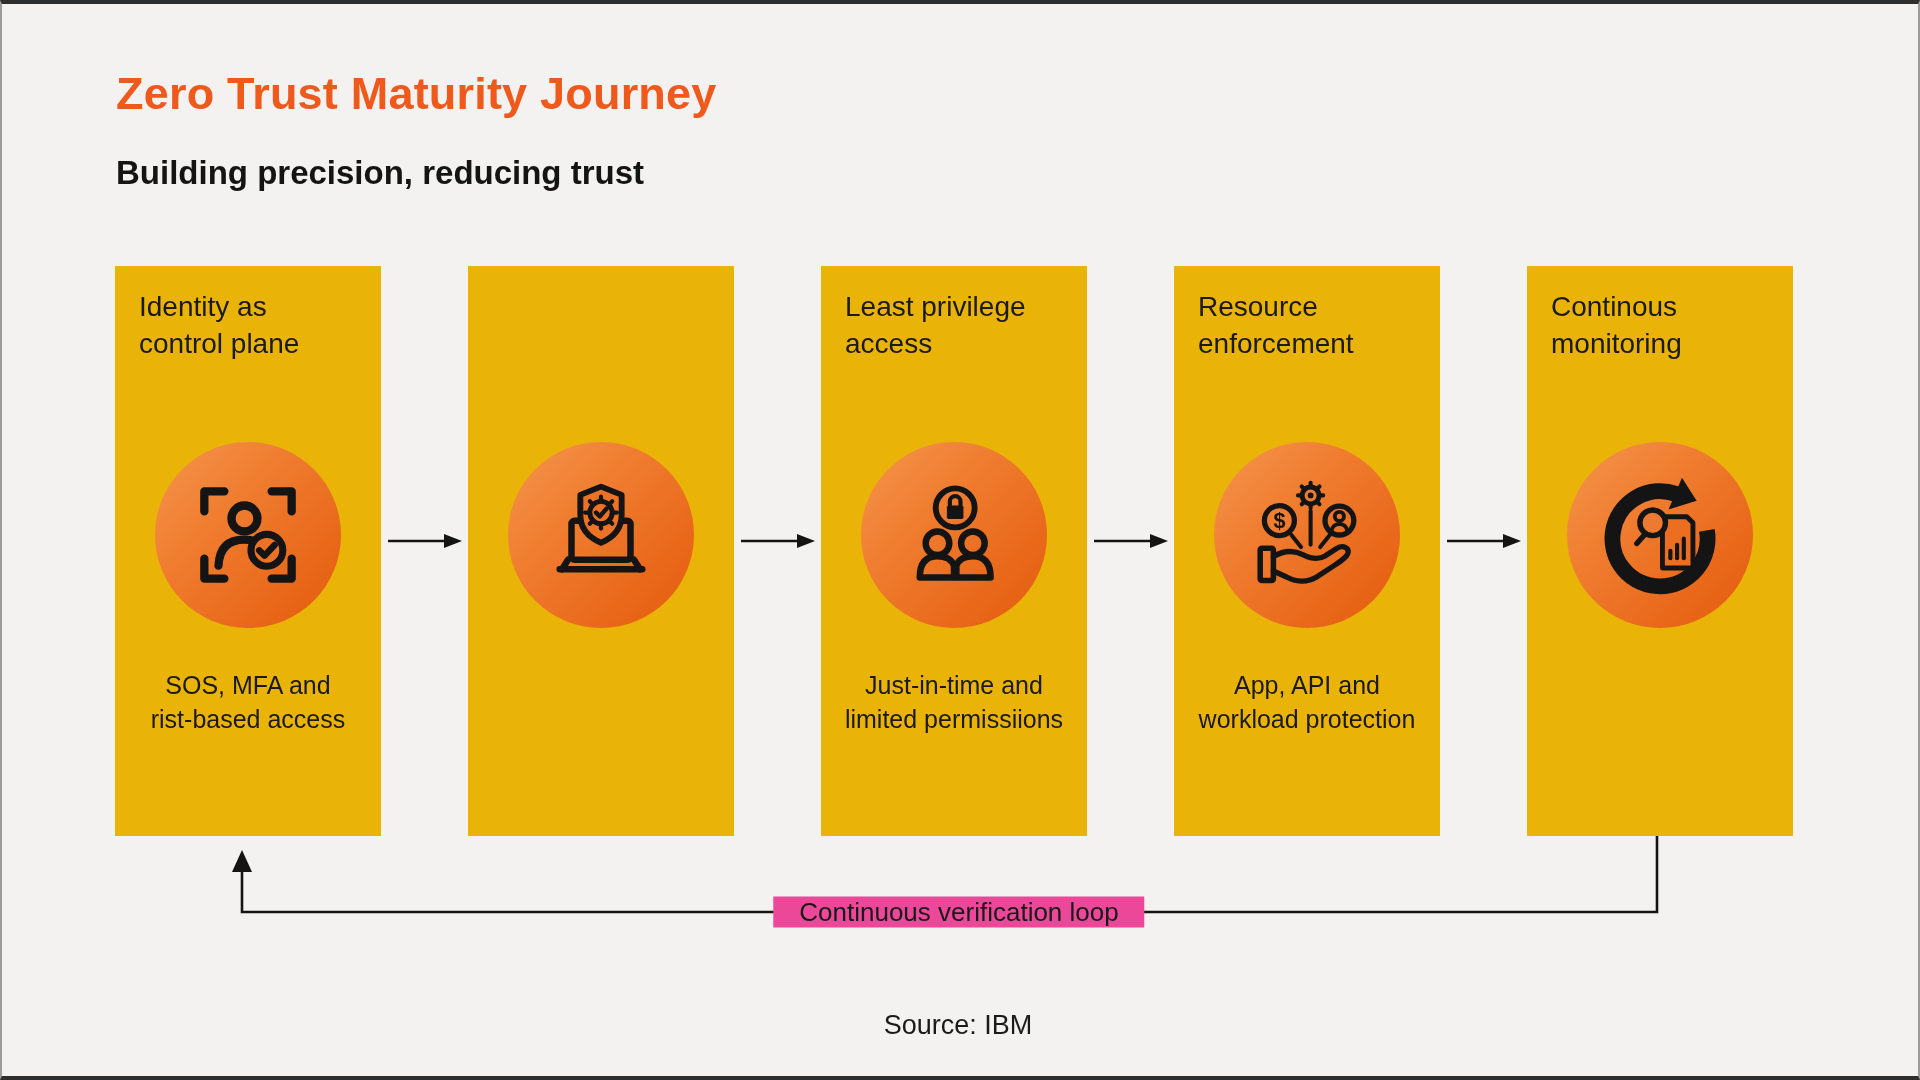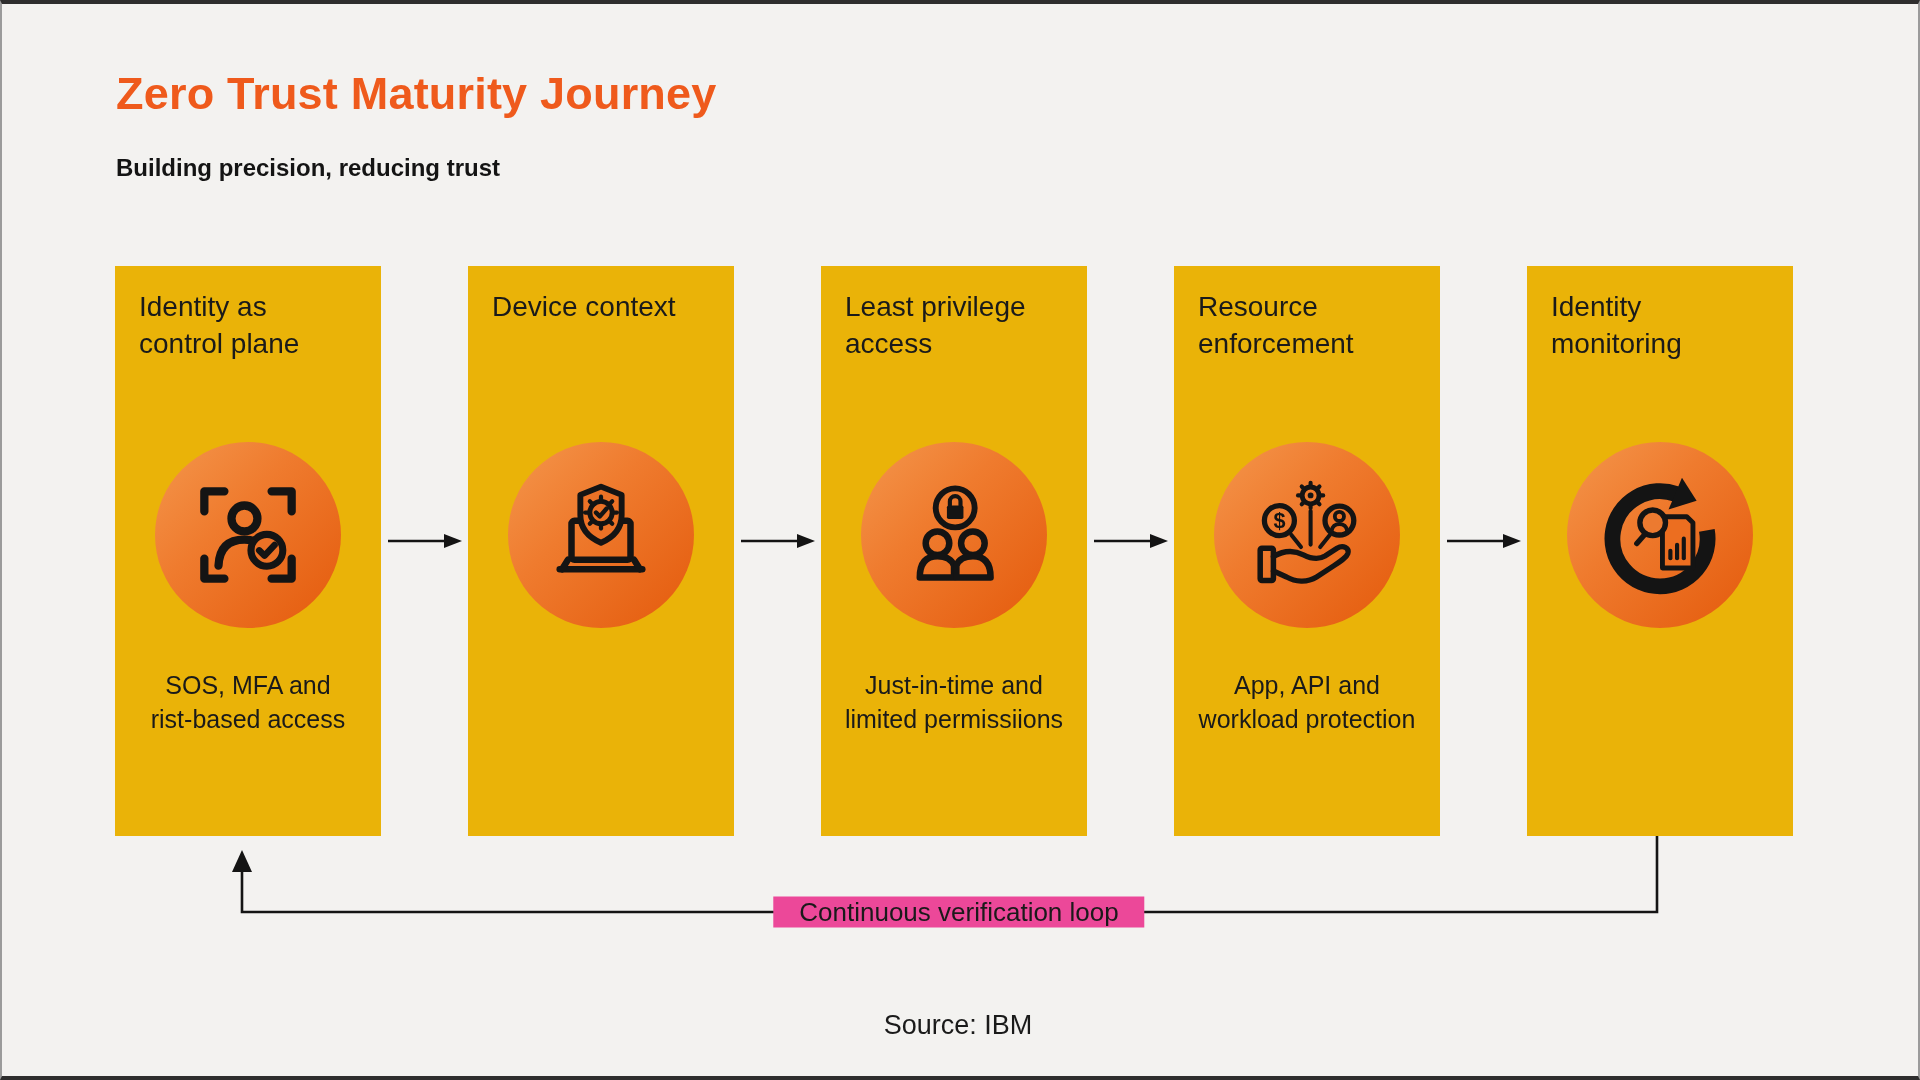--- a/index.html
+++ b/index.html
@@ -14,21 +14,21 @@
     overflow:hidden;
     padding-left:32px;
   }
 
   .title {
     position:absolute; left:114px; top:64px;
     font-size:45px; font-weight:700; color:#EF5A1C; letter-spacing:0.2px;
   }
   .subtitle {
     position:absolute; left:114px; top:150px;
-    font-size:24px; font-weight:700; color:#141414;
+    font-size:33px; font-weight:700; color:#141414;
   }
 
   .stages {
     position:absolute; left:113px; top:262px;
     display:flex; align-items:flex-start;
   }
   .stage {
     position:relative; width:266px; height:570px;
     background:#eab308;
   }
@@ -102,24 +102,20 @@
     </div>
 
     <div class="flow-gap">
       <svg width="78" height="18" viewBox="0 0 78 18">
         <line x1="2" y1="9" x2="60" y2="9" stroke="#141414" stroke-width="2.6"></line>
         <polygon points="58,2 76,9 58,16" fill="#141414"></polygon>
       </svg>
     </div>
 
     <div class="stage">
-      <div class="stage-title">
-        <span>Device context</span>
-        <span></span>
-      </div>
       <div class="stage-circle">
         <svg width="118" height="118" viewBox="0 0 100 100">
           <rect class="ic" x="25" y="38" width="50" height="33" rx="2.5" stroke-width="5.5"></rect>
           <path class="ic" d="M15 79 H85" stroke-width="5.5"></path>
           <path class="ic" d="M22 71 L17 79 M78 71 L83 79" stroke-width="5.5"></path>
           <path d="M50 9 L67.5 16 V33 Q67.5 49 50 56.5 Q32.5 49 32.5 33 V16 Z" fill="#ED7226" stroke="#141414" stroke-width="5" stroke-linejoin="round"></path>
           <circle class="ic" cx="50" cy="31" r="9.5" stroke-width="4.2"></circle>
           <g class="ic" stroke-width="3.6">
             <line x1="50" y1="17.5" x2="50" y2="21.5"></line>
             <line x1="50" y1="40.5" x2="50" y2="44.5"></line>
@@ -212,21 +208,21 @@
 
     <div class="flow-gap">
       <svg width="78" height="18" viewBox="0 0 78 18">
         <line x1="2" y1="9" x2="60" y2="9" stroke="#141414" stroke-width="2.6"></line>
         <polygon points="58,2 76,9 58,16" fill="#141414"></polygon>
       </svg>
     </div>
 
     <div class="stage">
       <div class="stage-title">
-        <span>Identity</span>
+        <span>Continous</span>
         <span>monitoring</span>
       </div>
       <div class="stage-circle">
         <svg width="122" height="122" viewBox="0 0 100 100">
           <path d="M88.4 46.2 A39 39 0 1 1 63.3 16.4" fill="none" stroke="#141414" stroke-width="13"></path>
           <polygon points="68,3 80,22 57,29" fill="#141414"></polygon>
           <path d="M52 35 H72 L77 40 V77 H52 Z" fill="#EC6E20" stroke="#141414" stroke-width="4" stroke-linejoin="round"></path>
           <g class="ic" stroke-width="3.4">
             <line x1="58.5" y1="69" x2="58.5" y2="63"></line>
             <line x1="64" y1="69" x2="64" y2="58"></line>

